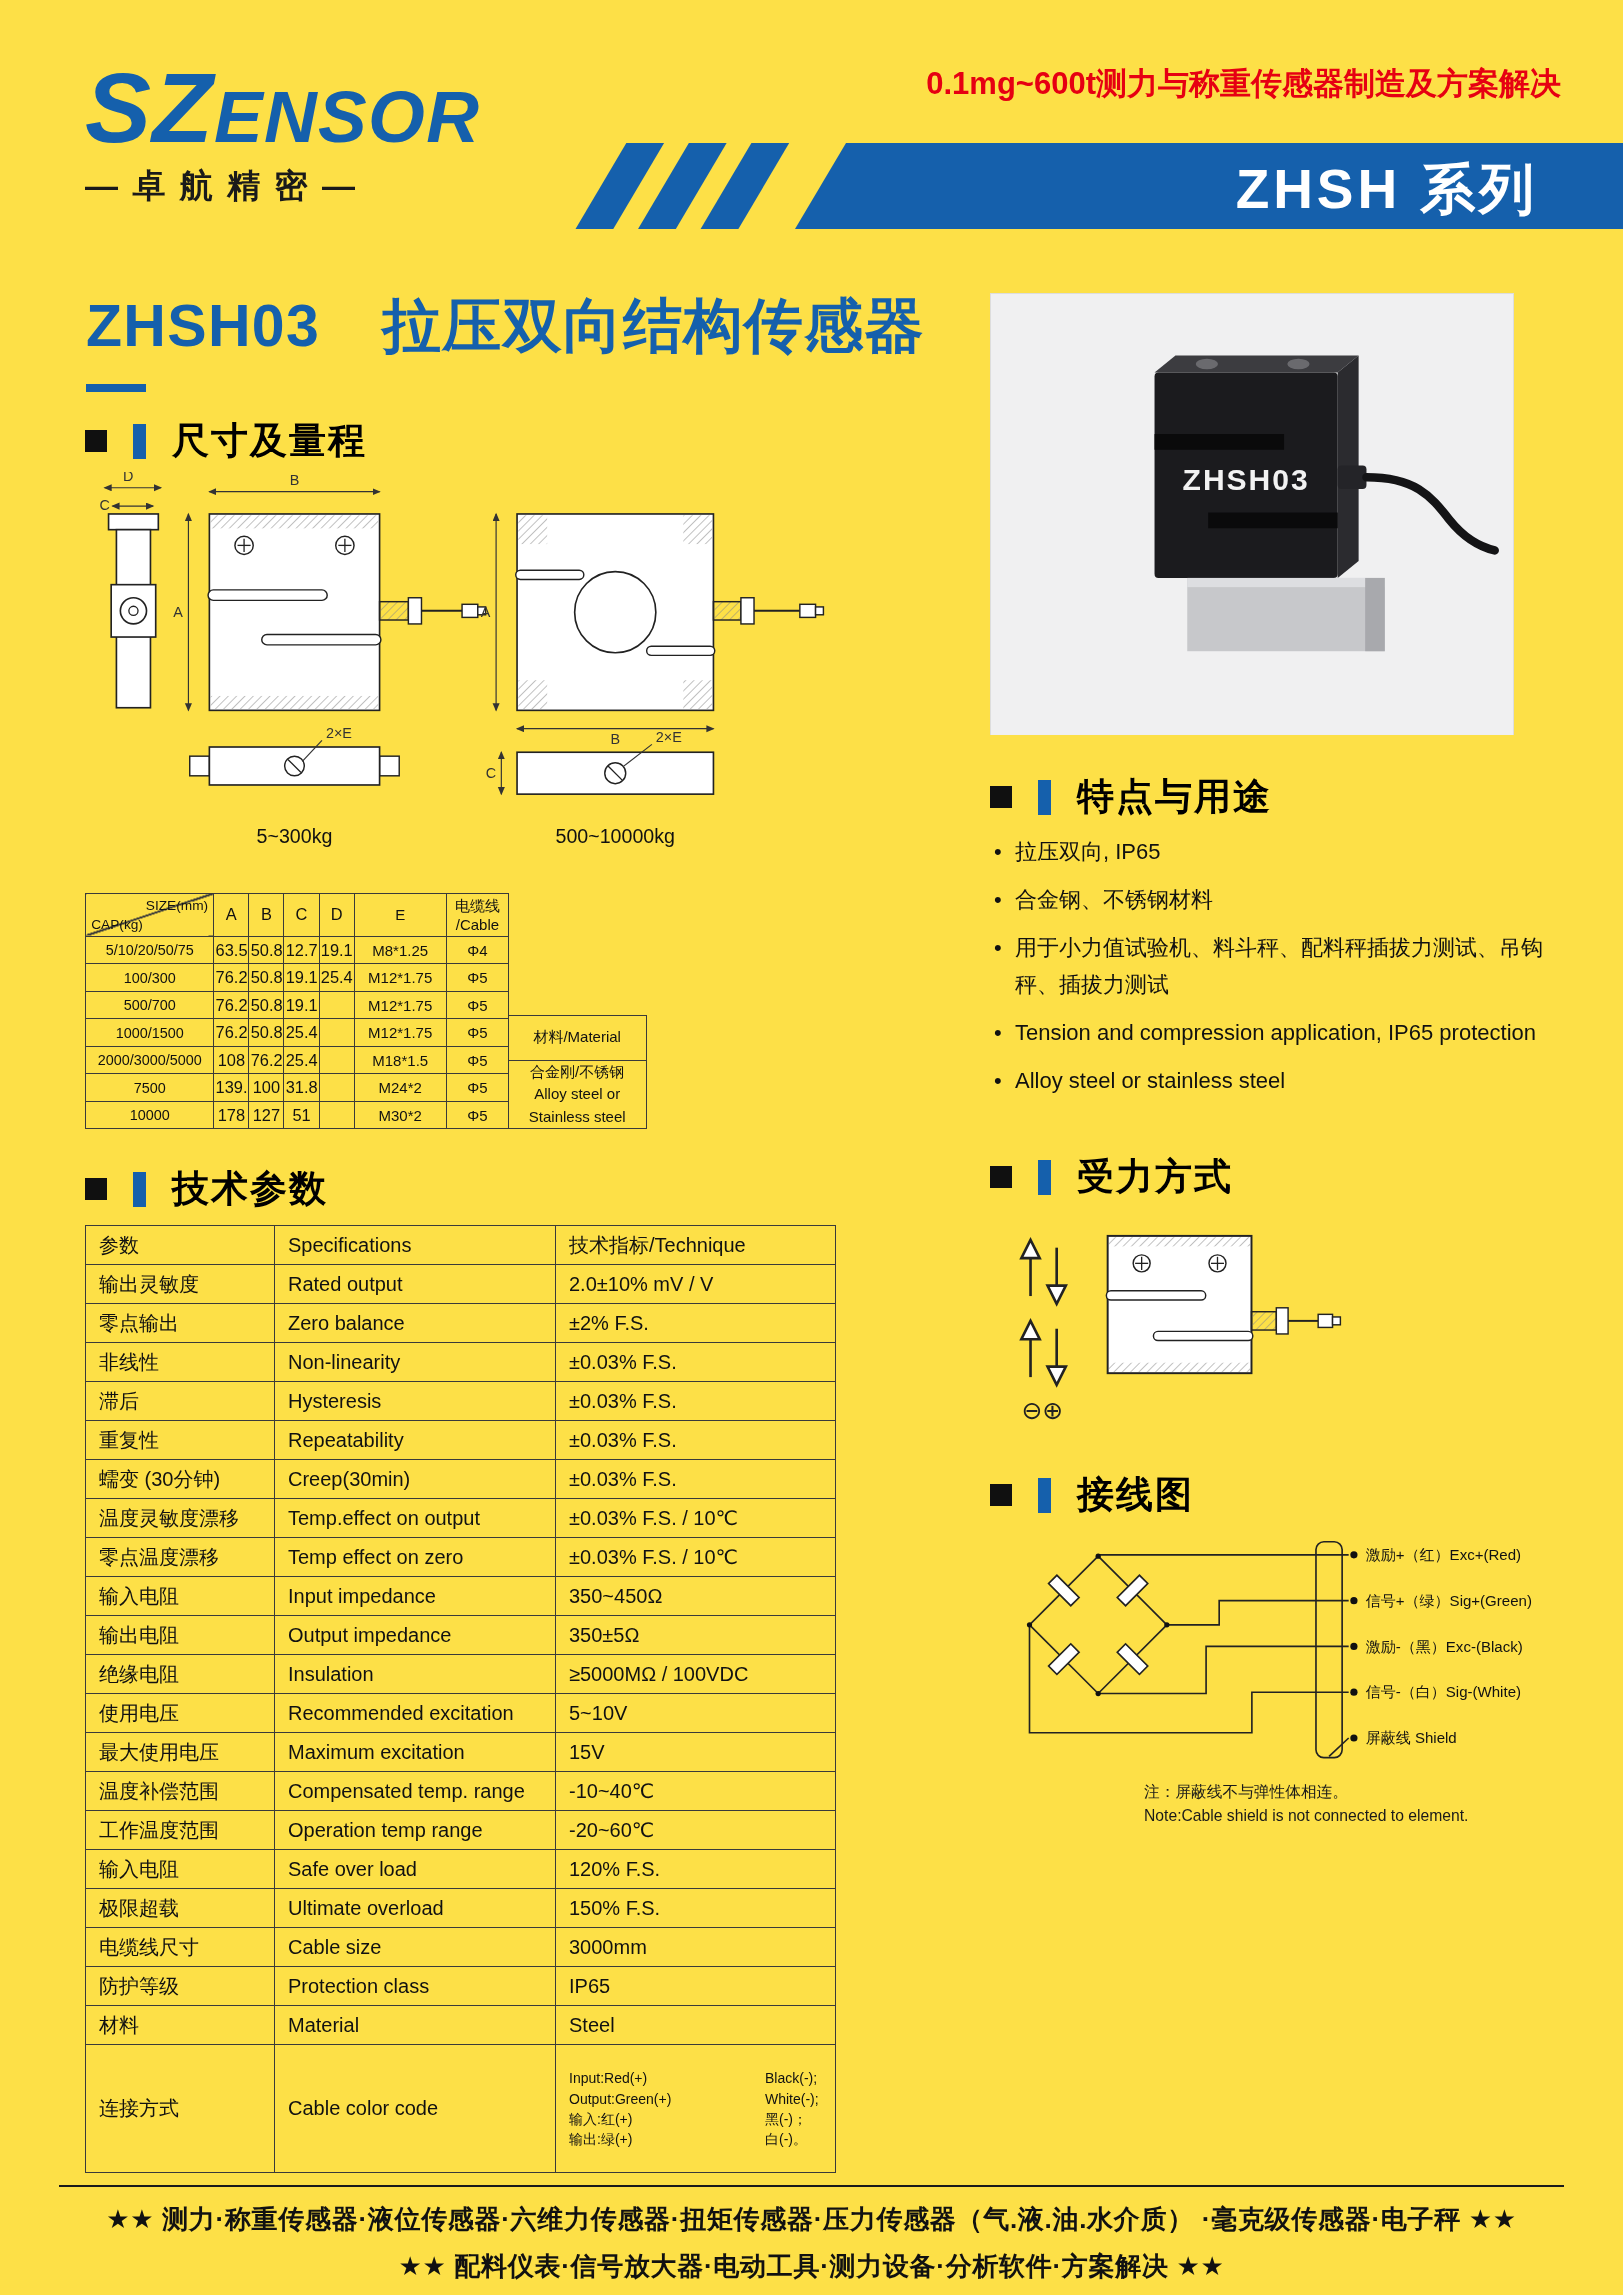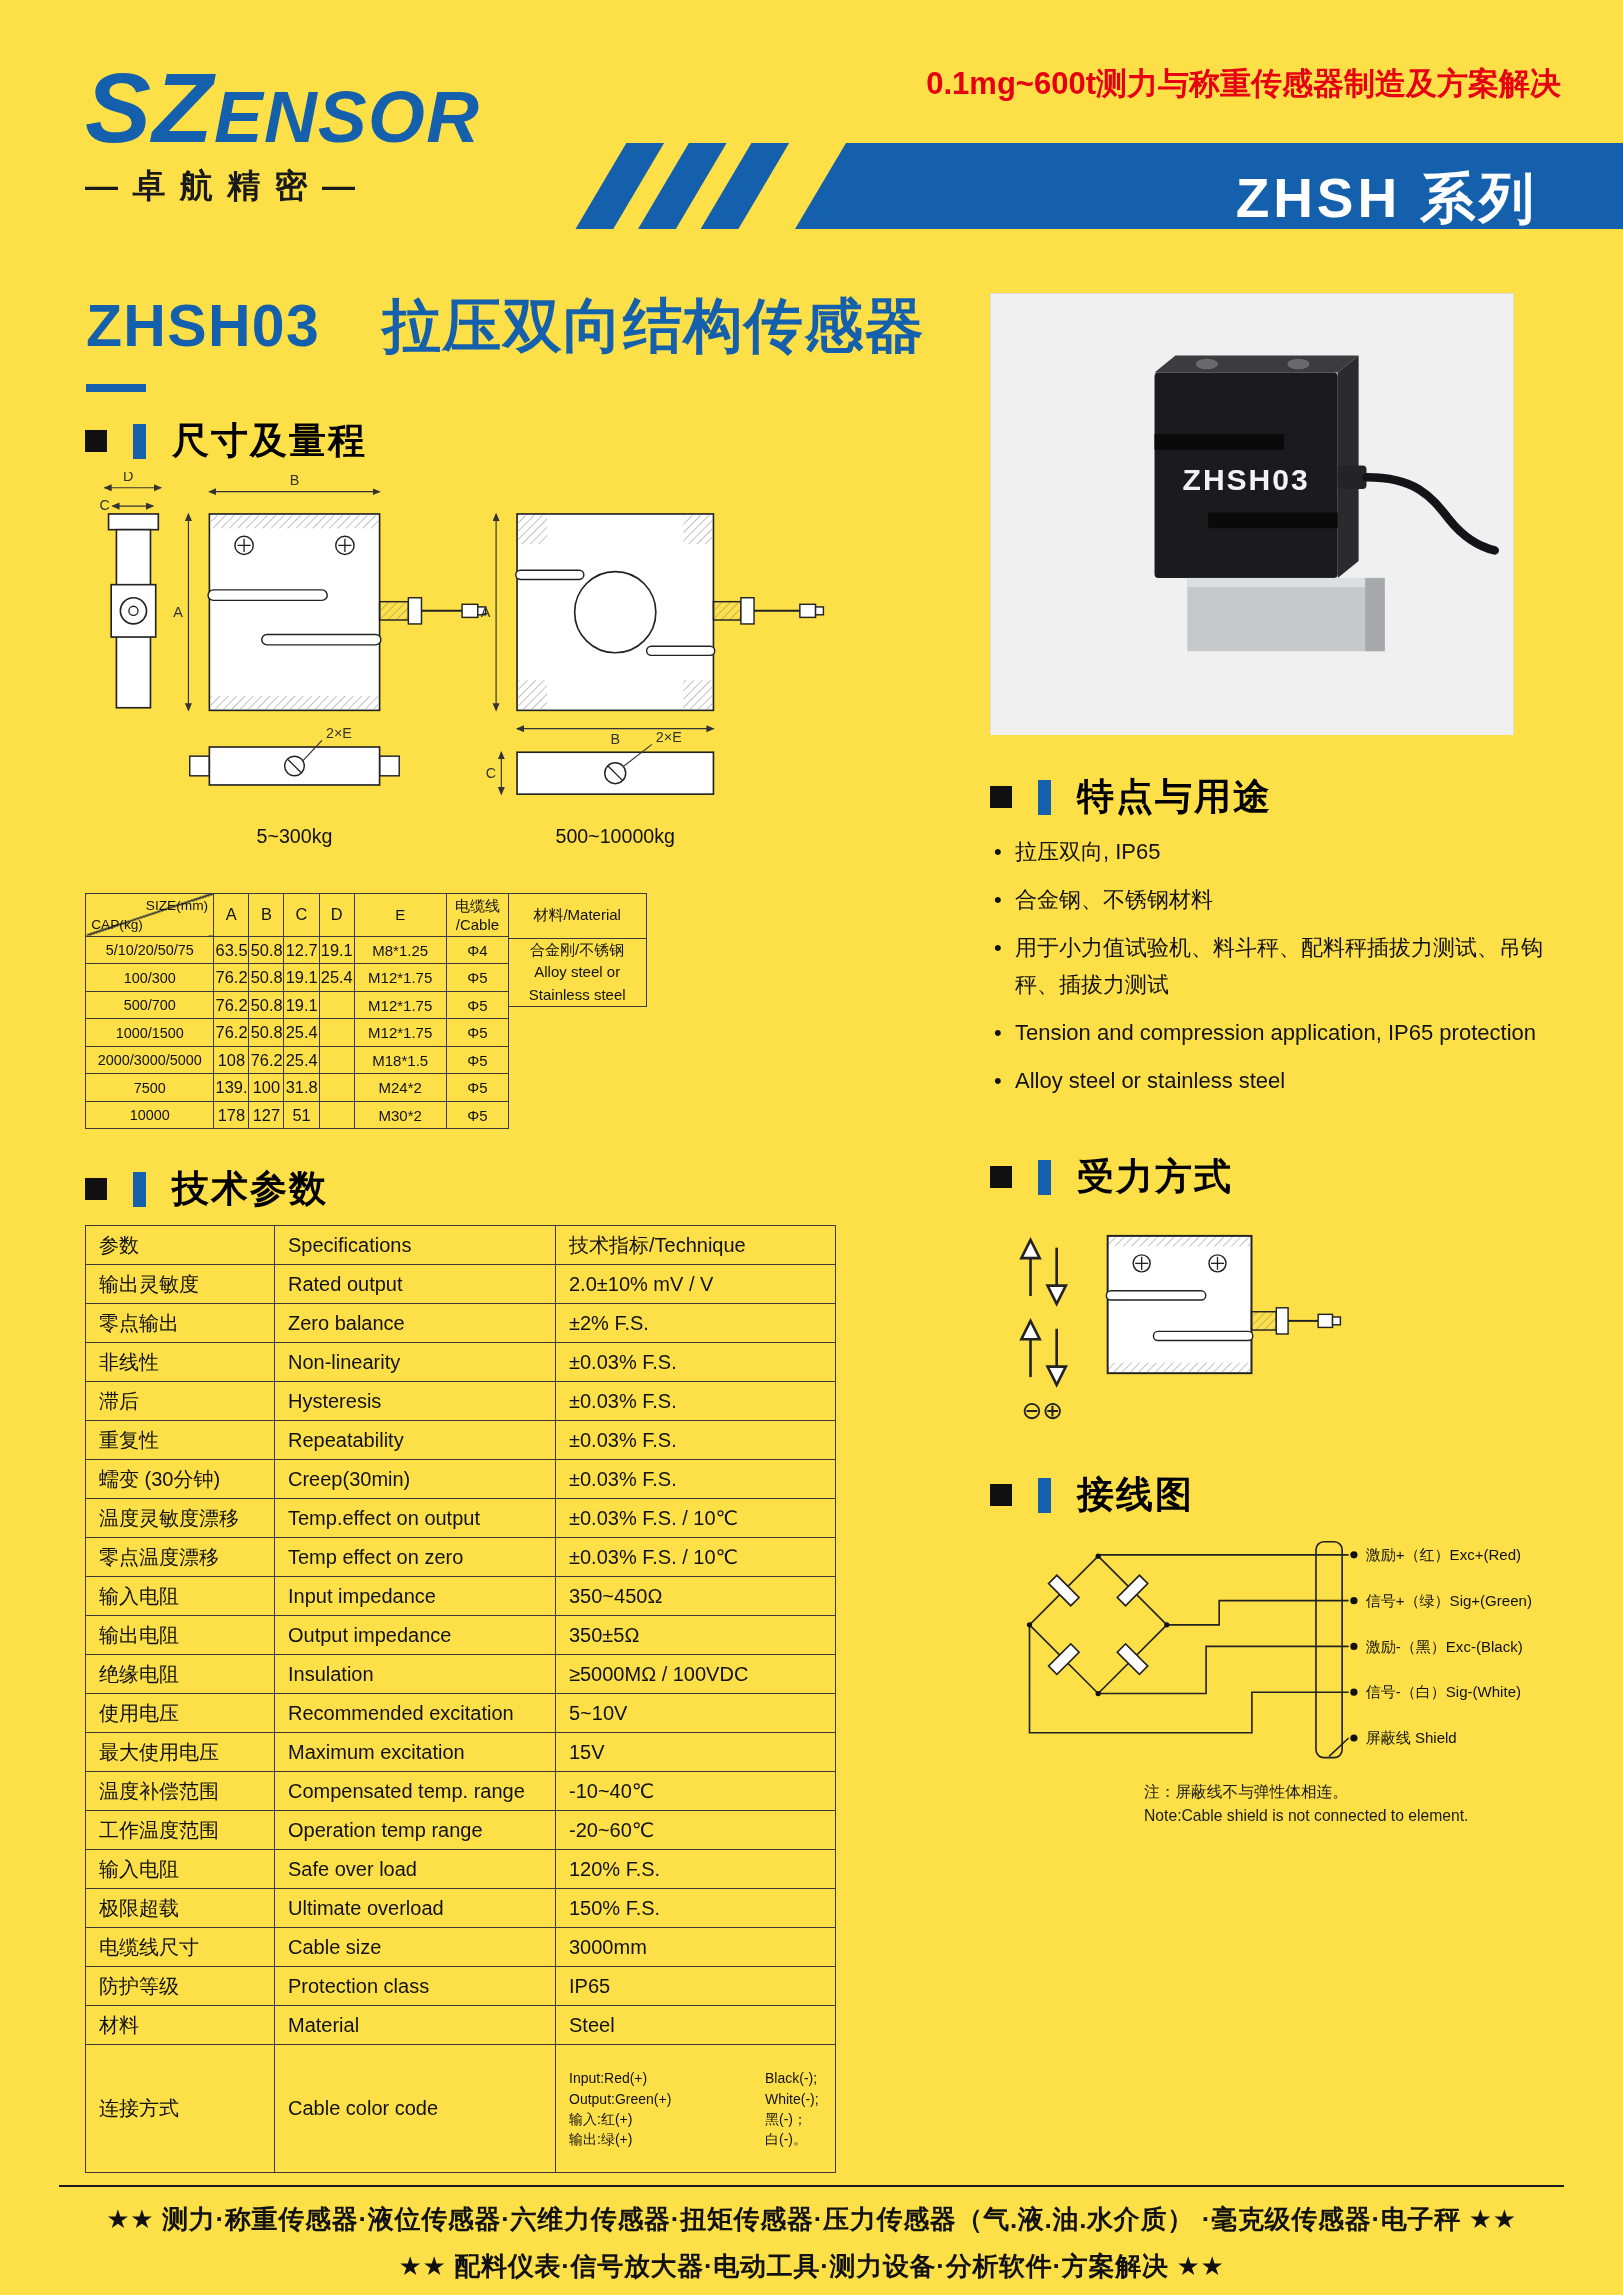--- a/index.html
+++ b/index.html
@@ -11,21 +11,21 @@
   
   .logo{position:absolute;top:58px;left:85px;line-height:1}
   .logo-word{font-style:italic;font-weight:bold;color:#1560ac;white-space:nowrap}
   .logo-word .sz{font-size:99px;letter-spacing:1.3px}
   .logo-word .rest{font-size:73px;letter-spacing:1.3px}
   .logo-sub{margin-top:11.8px;font-size:33px;font-weight:bold;color:#1a1a1a;letter-spacing:14.4px;white-space:nowrap}
   .tagline{position:absolute;top:63px;right:62px;font-size:31px;font-weight:bold;color:#e60012;white-space:nowrap}
   .stripes{position:absolute;top:143px;left:575px}
   .band{position:absolute;top:143px;left:795px;right:0;height:86px;background:#1560ac;
         clip-path:polygon(51px 0,100% 0,100% 100%,0 100%)}
-  .band-text{position:absolute;right:85px;top:12px;height:86px;line-height:86px;color:#fff;
+  .band-text{position:absolute;right:85px;top:3px;height:86px;line-height:86px;color:#fff;
              font-size:55px;font-weight:bold;letter-spacing:3.9px}
 
   
   .title-block{position:absolute;top:287px;left:86px}
   .title-row{display:flex;align-items:baseline;gap:62px}
   .title-model,.title-name{font-size:59px;font-weight:bold;color:#1560ac;letter-spacing:1.3px}
   .title-dash{width:60px;height:7.9px;background:#1560ac;margin-top:17px}
 
   
   .sec{display:flex;align-items:center;gap:26px;height:38px}
@@ -34,21 +34,21 @@
   .sec h2{font-size:37px;font-weight:bold;color:#000;letter-spacing:2px}
 
   
   .col-left{position:absolute;top:422px;left:85px;width:779px}
   .col-right{position:absolute;top:293px;left:990px;width:571px}
 
   
   .drawings{margin-top:11.8px}
 
   
-  .dimwrap{display:flex;align-items:flex-start;margin-top:13px}
+  .dimwrap{display:flex;align-items:flex-end;margin-top:13px}
   table{border-collapse:collapse}
   .dimtable{width:424px;table-layout:fixed}
   .dimtable th,.dimtable td{border:1.3px solid #3a3a3a;text-align:center;font-weight:normal;
         font-size:16.4px;color:#111;height:27.5px;padding:0 1.3px;overflow:hidden}
   .dimtable thead th{height:43px}
   .dimtable .c-cap{width:128px;font-size:14.4px}
   .dimtable .c-a,.dimtable .c-b,.dimtable .c-c,.dimtable .c-d{width:35px}
   .dimtable .c-e{width:92px;font-size:15px}
   .dimtable .c-cable{width:62px;font-size:15px}
   .pre{white-space:pre-line}

